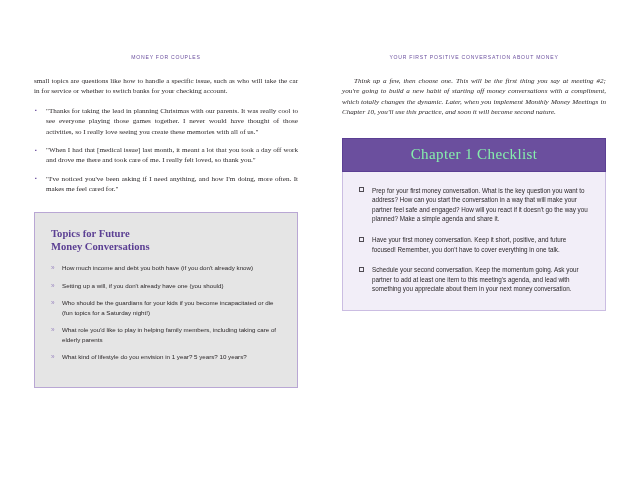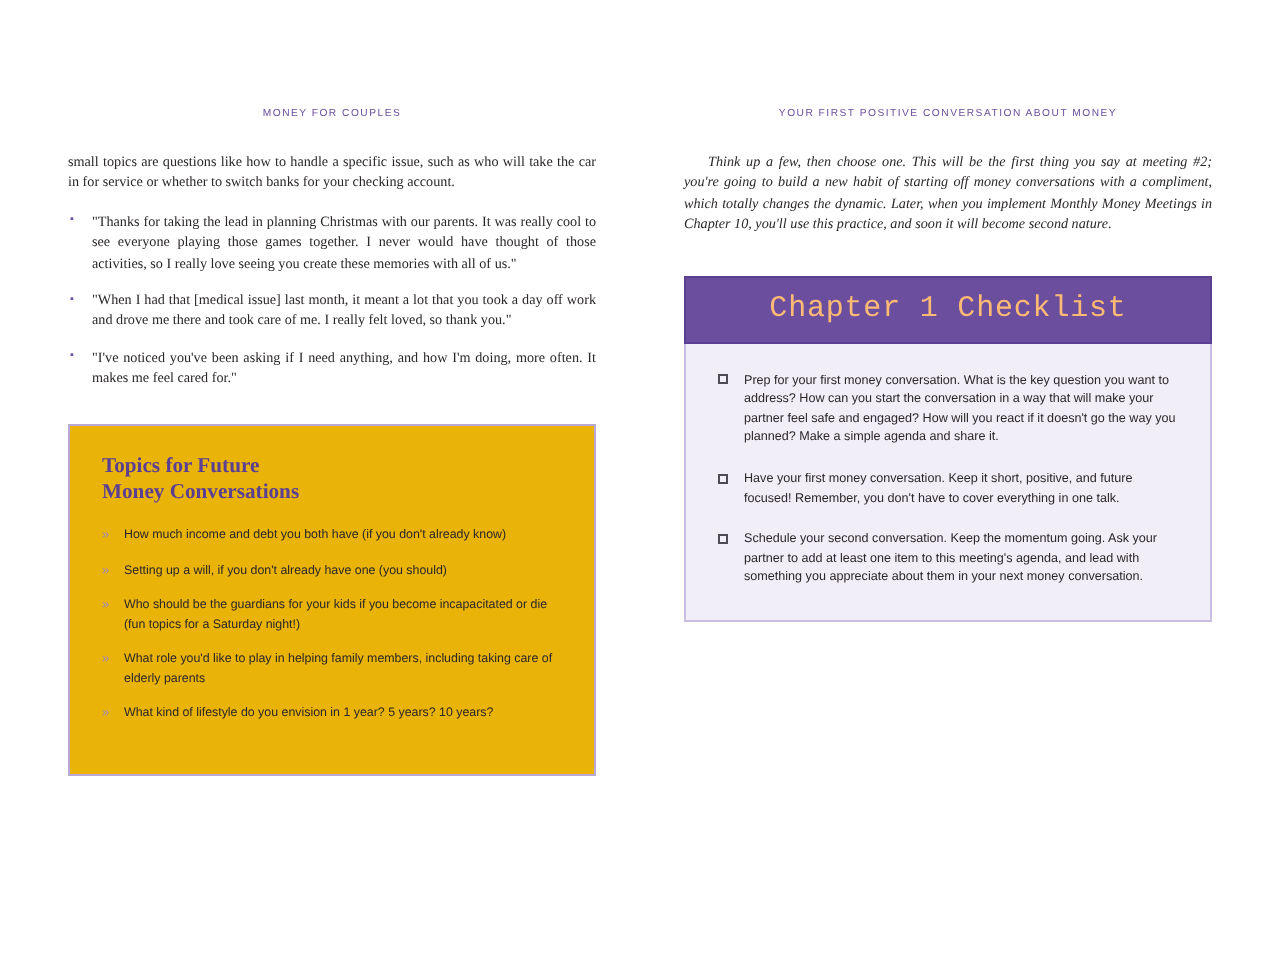--- a/index.html
+++ b/index.html
@@ -74,21 +74,21 @@
     position: absolute;
     left: 1px;
     top: -0.5px;
     font-size: 5.4px;
     color: #6b4f9e;
   }
   
   .sidebar-box {
     margin: 17px 0 0 0;
     border: 1px solid #b9a7d4;
-    background: #eab308;
+    background: #e5e5e5;
     padding: 14px 16px 18px 16px;
     box-sizing: border-box;
   }
   .sidebar-title {
     font-family: "Liberation Serif", serif;
     font-weight: bold;
     font-size: 10.6px;
     line-height: 13.4px;
     color: #5b3f93;
     margin: 0 0 10px 0;
@@ -114,23 +114,23 @@
     top: 0;
     color: #9a86c0;
     font-size: 6.4px;
   }
   
   .checklist-wrap {
     margin-top: 20px;
   }
   .checklist-header {
     background: #6b4f9e;
-    color: #fdba74;
+    color: #86efac;
     text-align: center;
-    font-family: Liberation Mono, monospace;
+    font-family: Liberation Serif, serif;
     font-size: 15px;
     letter-spacing: 0.4px;
     padding: 7px 0 8px 0;
     border: 1px solid #5b3f93;
     box-sizing: border-box;
   }
   .checklist-body {
     background: #f2eef8;
     border: 1px solid #cbbde2;
     border-top: none;

